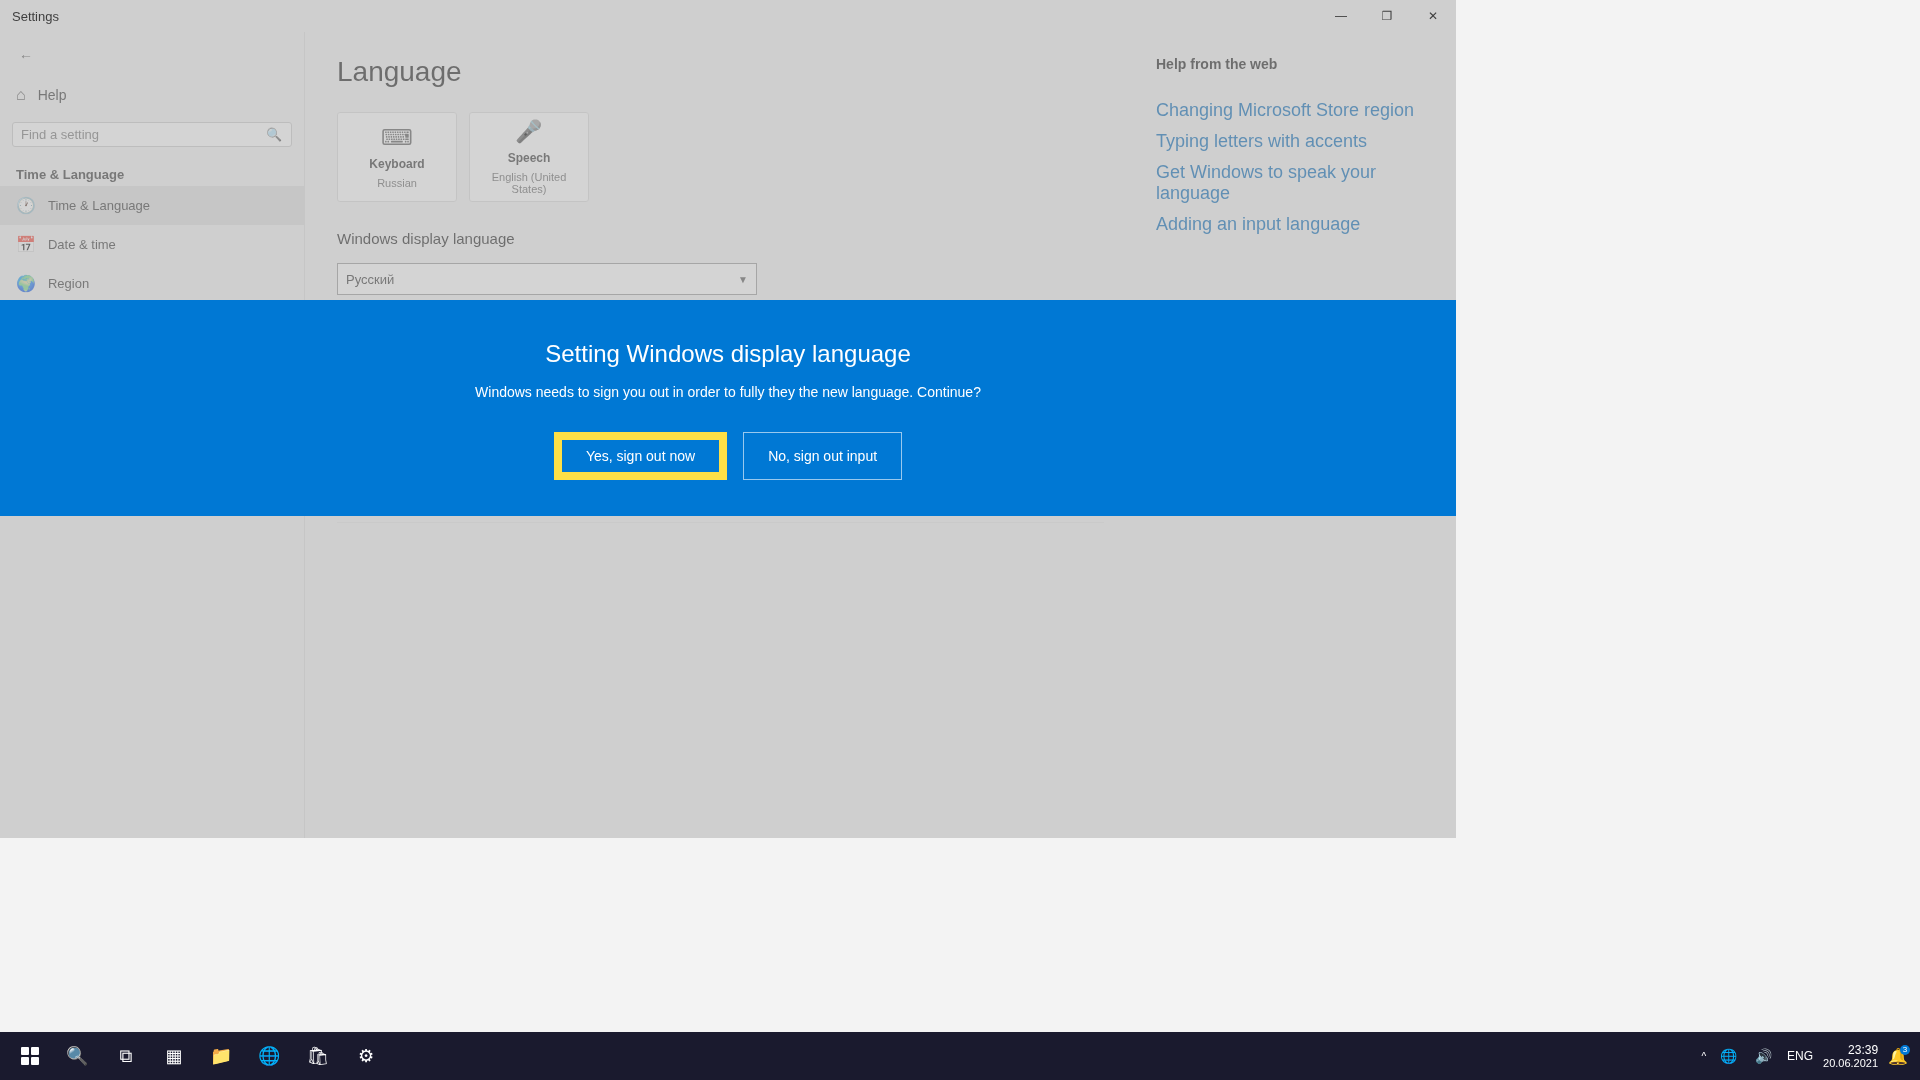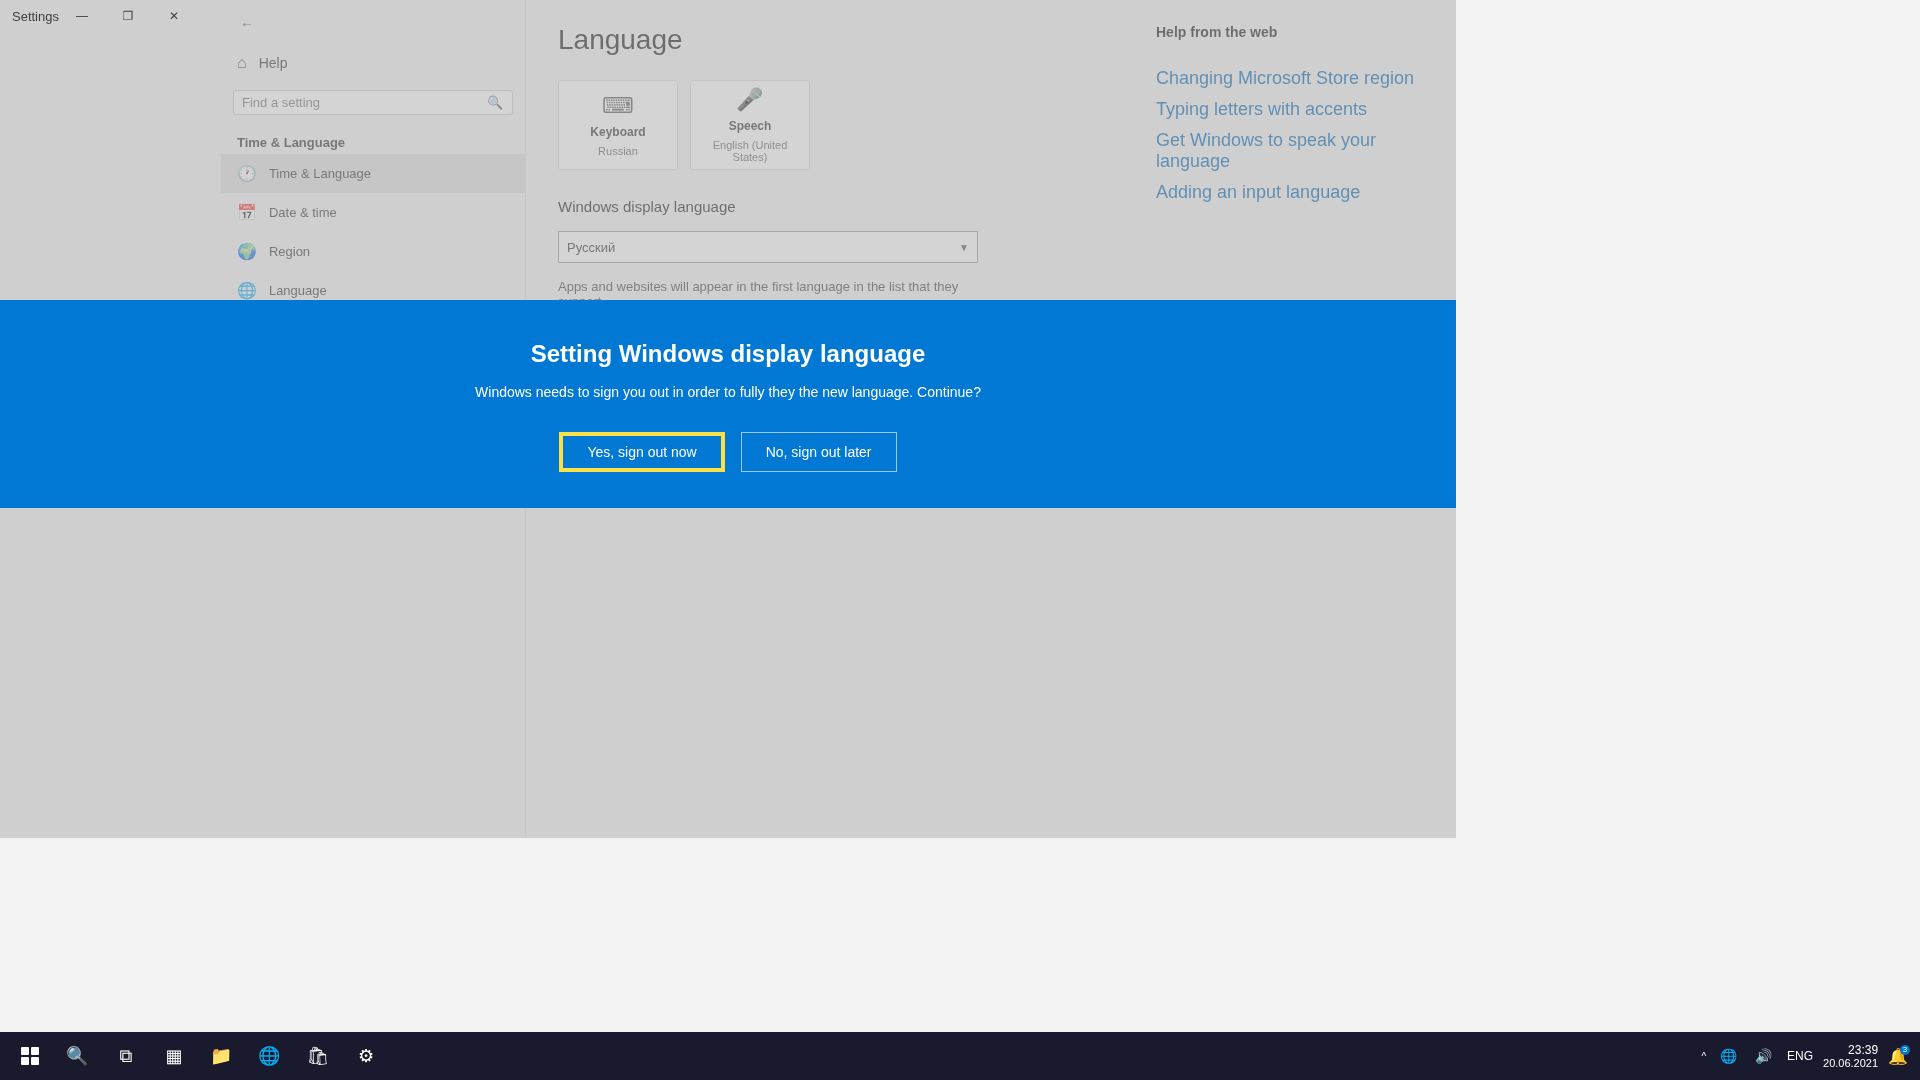--- a/index.html
+++ b/index.html
@@ -14,22 +14,21 @@
 
     
     .settings-window {
       width: 1456px;
       height: 838px;
       background: #f3f3f3;
       position: absolute;
       top: 0;
       left: 0;
       display: flex;
-      flex-direction: row;
-      gap: 24px;
+      flex-direction: column;
     }
 
     
     .title-bar {
       height: 32px;
       background: #f3f3f3;
       display: flex;
       align-items: center;
       justify-content: space-between;
       padding: 0 0 0 12px;
@@ -319,38 +318,38 @@
       width: 1456px;
       background: #0078d4;
       z-index: 20;
       padding: 40px 20px 36px;
       display: flex;
       flex-direction: column;
       align-items: center;
     }
     .dialog-title {
       font-size: 24px;
-      font-weight: 700;
+      font-weight: 400;
       color: white;
       margin-bottom: 16px;
     }
     .dialog-message {
       font-size: 14px;
       color: white;
       margin-bottom: 32px;
     }
     .dialog-buttons {
       display: flex;
       gap: 16px;
     }
     .dialog-btn-primary {
       padding: 8px 24px;
       background: #0078d4;
       color: white;
-      border: 4px solid #fde047;
+      border: 8px solid #fde047;
       font-size: 14px;
       cursor: pointer;
       min-width: 130px;
     }
     .dialog-btn-secondary {
       padding: 8px 24px;
       background: #0078d4;
       color: white;
       border: 1px solid rgba(255,255,255,0.6);
       font-size: 14px;
@@ -584,21 +583,21 @@
   </div>
 </div>
 
 <div class="overlay"></div>
 
 <div class="dialog" style="position:fixed;top:300px;left:0;transform:none;width:1456px;">
   <h2 class="dialog-title">Setting Windows display language</h2>
   <p class="dialog-message">Windows needs to sign you out in order to fully they the new language. Continue?</p>
   <div class="dialog-buttons">
     <button class="dialog-btn-primary">Yes, sign out now</button>
-    <button class="dialog-btn-secondary">No, sign out later</button>
+    <button class="dialog-btn-secondary">No, sign out input</button>
   </div>
 </div>
 
 <div class="taskbar">
   <div class="taskbar-left">
 
     <div class="taskbar-btn">
       <div class="win-logo">
         <div class="win-logo-pane"></div>
         <div class="win-logo-pane"></div>

